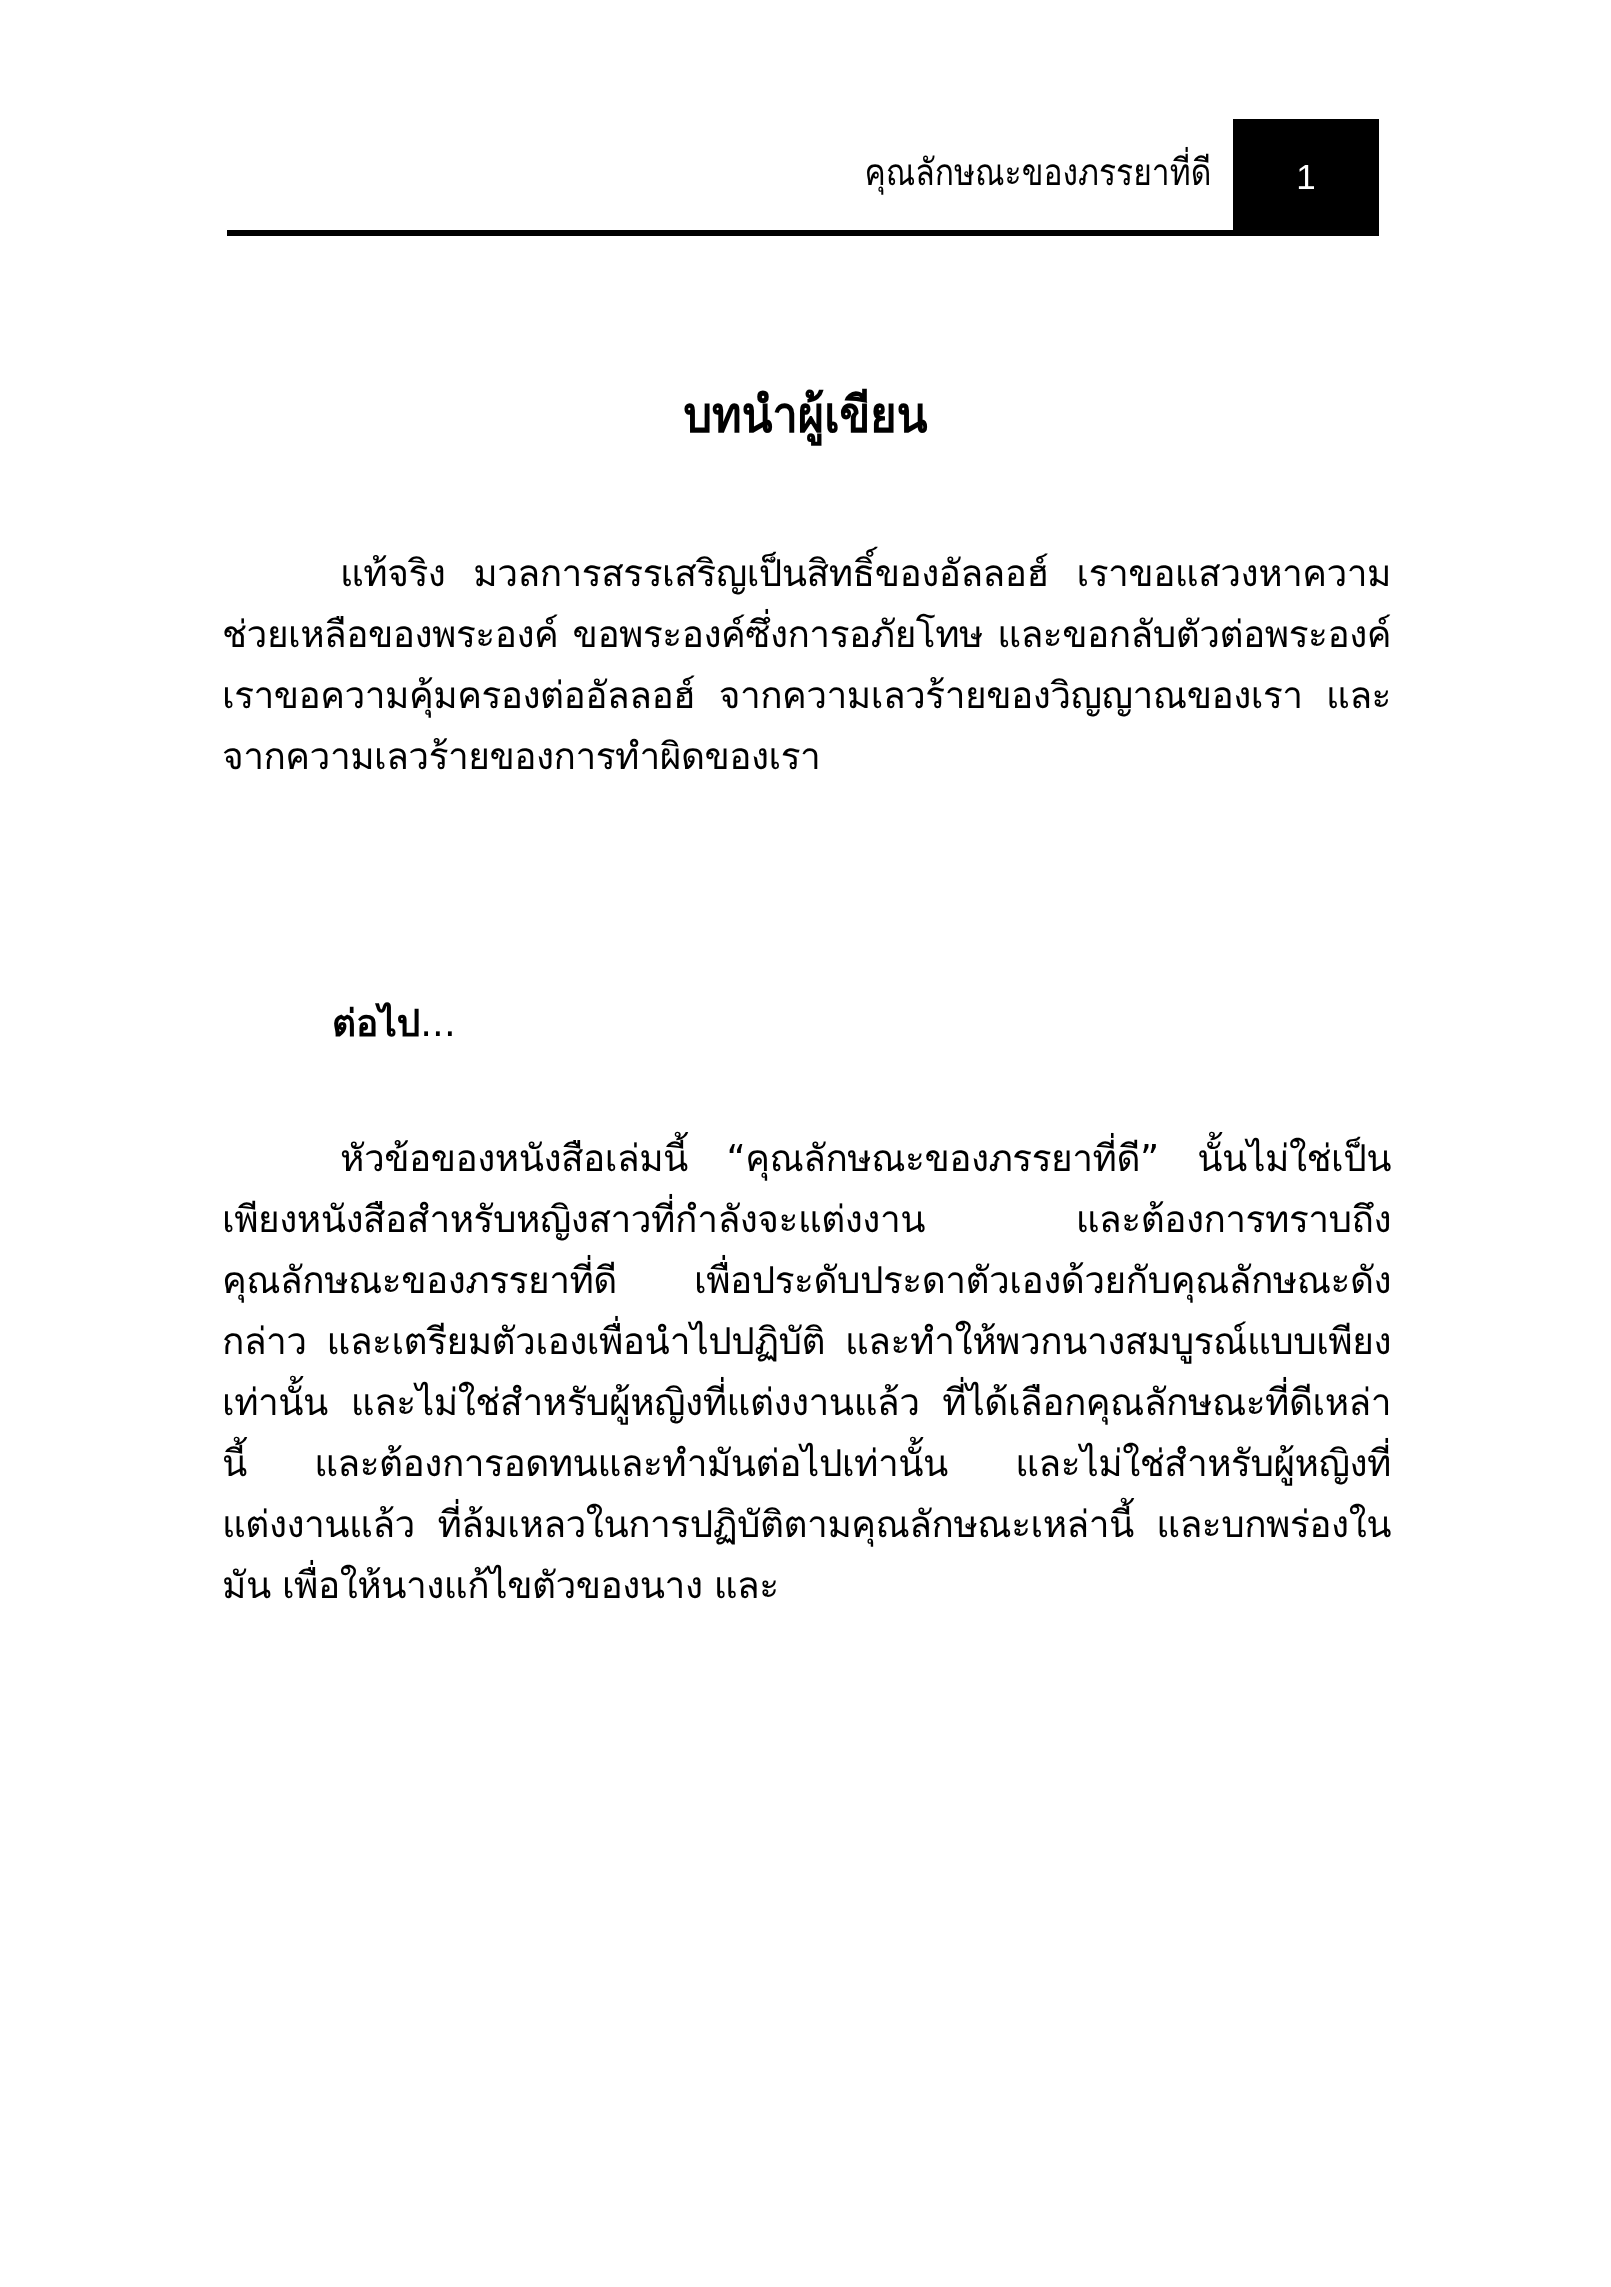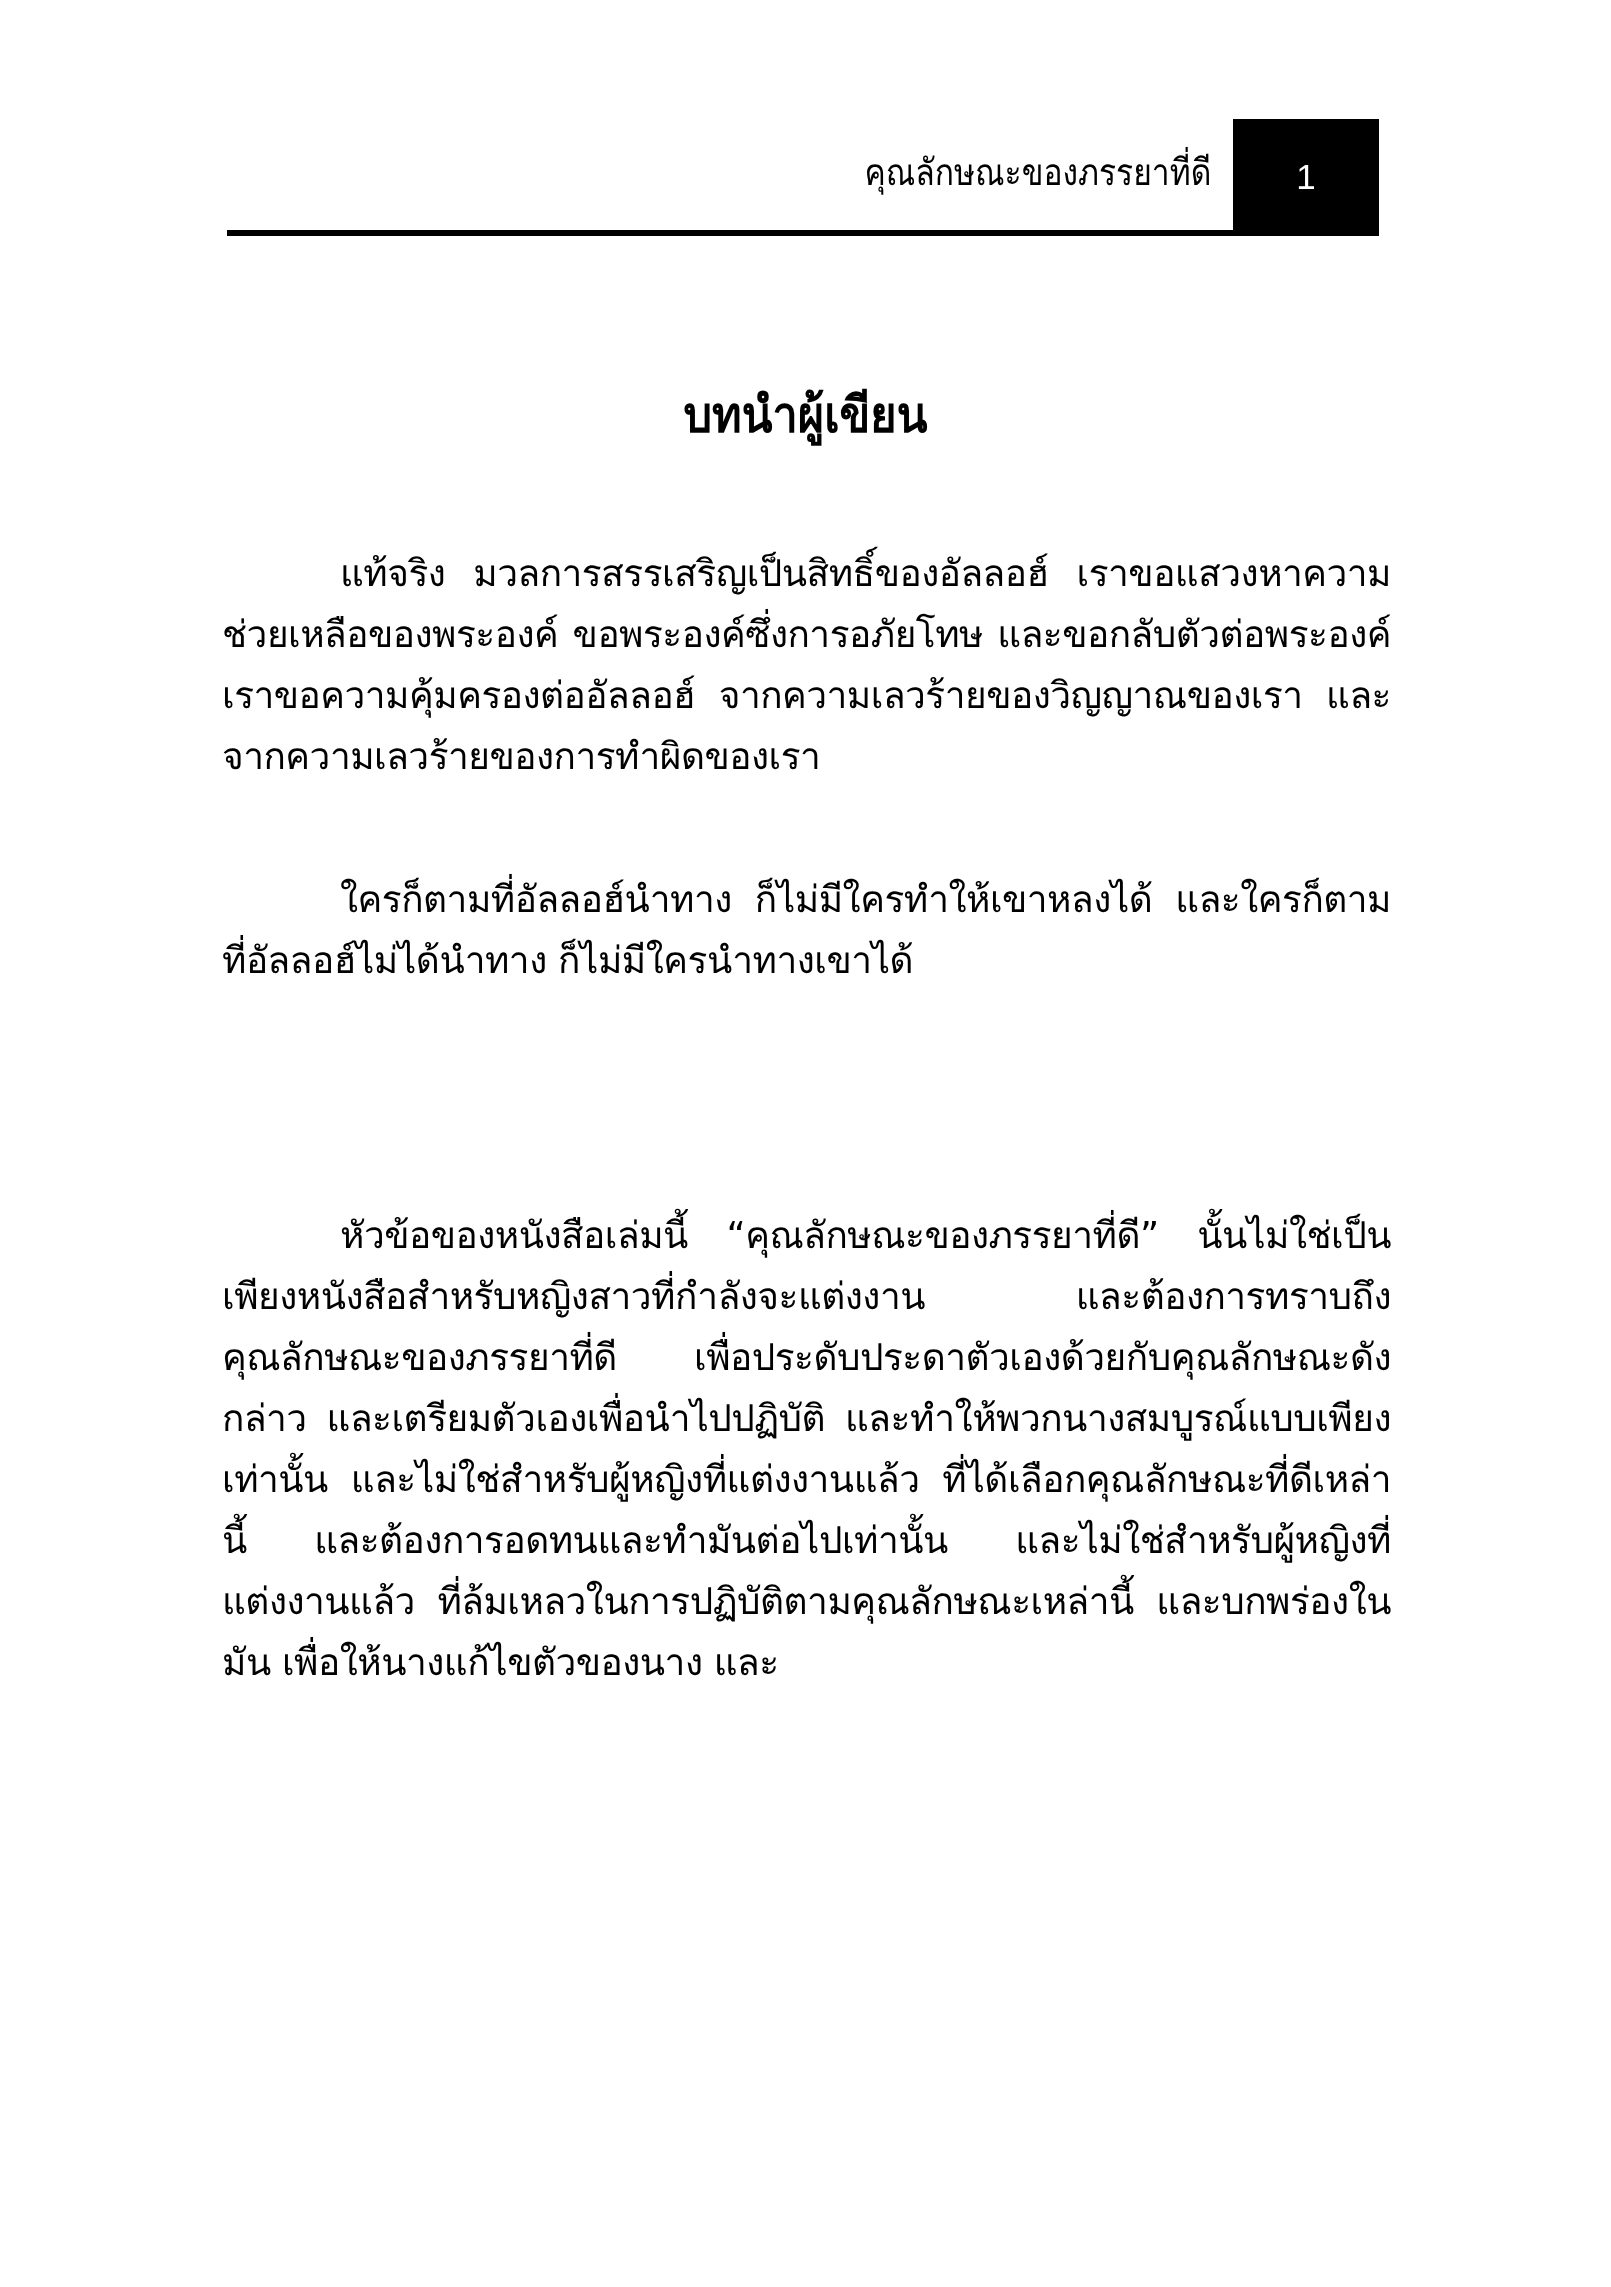--- a/index.html
+++ b/index.html
@@ -112,21 +112,21 @@
     <div class="page-number-box">
       <span>1</span>
     </div>
   </div>
 
   <h1 class="chapter-title" style="margin:0;">บทนำผู้เขียน</h1>
 
   <div class="body-text">
     <p class="para">แท้จริง มวลการสรรเสริญเป็นสิทธิ์ของอัลลอฮ์ เราขอแสวงหาความช่วยเหลือของพระองค์ ขอพระองค์ซึ่งการอภัยโทษ และขอกลับตัวต่อพระองค์ เราขอความคุ้มครองต่ออัลลอฮ์ จากความเลวร้ายของวิญญาณของเรา และจากความเลวร้ายของการทำผิดของเรา</p>
     <div class="para-gap"></div>
-    <p class="para">ใครก็ตามที่อัลลอฮ์นำทาง ก็ไม่มีใครทำให้เขาหลงได้ และใครก็ตามที่อัลลอฮ์ไม่ได้นำทาง ก็ไม่มีใครนำทางเขาได้</p>
     <div class="para-gap"></div>
     <div class="para-gap"></div>
+    <p class="subheading"><span>ต่อไป</span><span class="ellipsis">...</span></p>
     <div class="para-gap"></div>
     <p class="para">หัวข้อของหนังสือเล่มนี้ “คุณลักษณะของภรรยาที่ดี” นั้นไม่ใช่เป็นเพียงหนังสือสำหรับหญิงสาวที่กำลังจะแต่งงาน และต้องการทราบถึงคุณลักษณะของภรรยาที่ดี เพื่อประดับประดาตัวเองด้วยกับคุณลักษณะดังกล่าว และเตรียมตัวเองเพื่อนำไปปฏิบัติ และทำให้พวกนางสมบูรณ์แบบเพียงเท่านั้น และไม่ใช่สำหรับผู้หญิงที่แต่งงานแล้ว ที่ได้เลือกคุณลักษณะที่ดีเหล่านี้ และต้องการอดทนและทำมันต่อไปเท่านั้น และไม่ใช่สำหรับผู้หญิงที่แต่งงานแล้ว ที่ล้มเหลวในการปฏิบัติตามคุณลักษณะเหล่านี้ และบกพร่องในมัน เพื่อให้นางแก้ไขตัวของนาง และ</p>
   </div>
 
 </div>
 
 
 </body></html>

